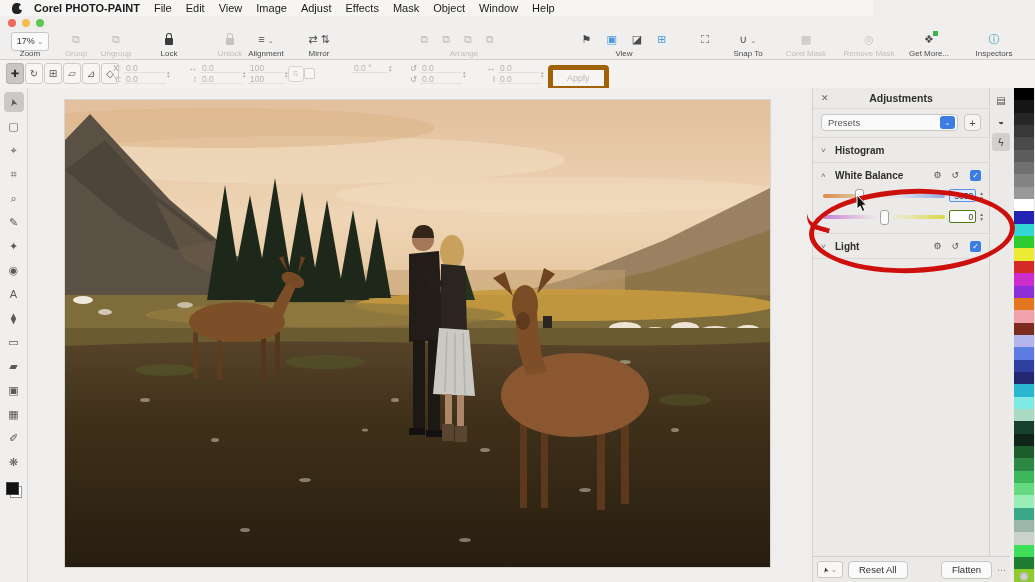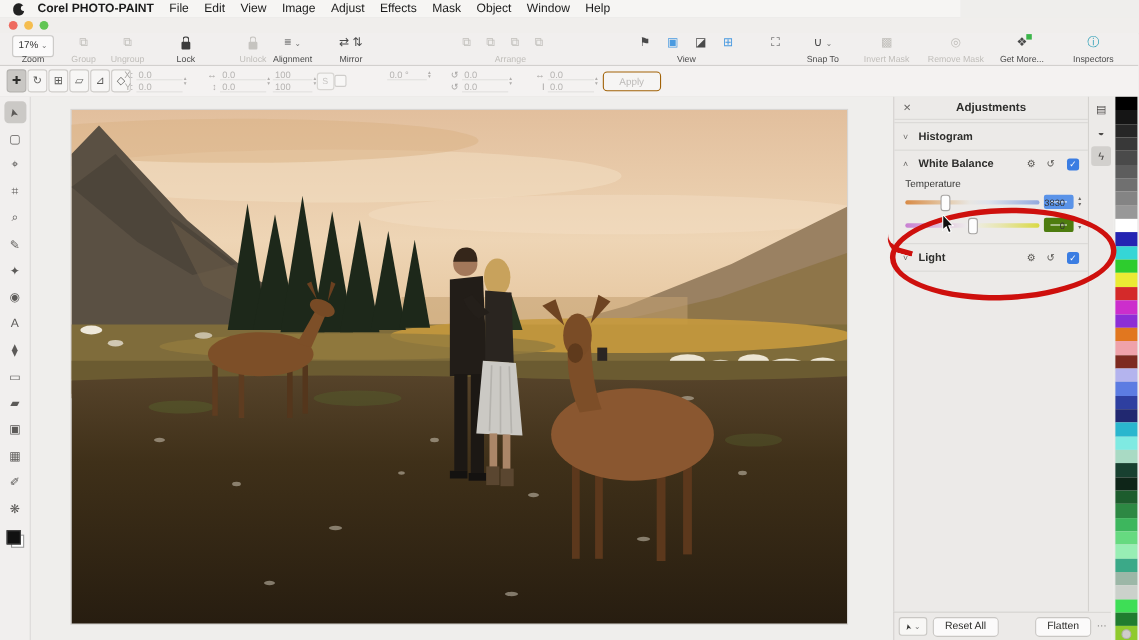--- a/index.html
+++ b/index.html
@@ -46,21 +46,21 @@
            display:flex;align-items:center;justify-content:center;font-size:10px;color:#5a5a58;}
   .modebtn.sel{background:#c9c7c4;border-color:#b4b2af;color:#2e2e2c;}
   .fldcol{display:flex;flex-direction:column;gap:1px;}
   .fldrow{display:flex;align-items:center;gap:3px;height:10px;}
   .fld{width:40px;height:9px;border-bottom:1px solid #e2e0de;color:#b6b4b2;font-size:8.5px;text-align:left;padding-left:2px;}
   .fldlab{color:#a8a6a4;font-size:8.5px;width:9px;text-align:right;}
   .step{display:flex;flex-direction:column;font-size:5px;line-height:4px;color:#b0aeac;margin-left:1px;}
   .sbtn{width:14px;height:14px;border:1px solid #d8d6d3;border-radius:3px;color:#c6c4c2;font-size:8px;
         display:flex;align-items:center;justify-content:center;background:#f6f5f4;}
   .cbx{width:9px;height:9px;border:1px solid #cfcdcb;border-radius:2px;background:#f8f7f6;}
-  .applybtn{border:1px solid #a16207;border-radius:4px;background:#f6f5f4;color:#bcbab8;
+  .applybtn{border:5px solid #a16207;border-radius:4px;background:#f6f5f4;color:#bcbab8;
             font-size:9px;padding:3px 14px;}
   
   .toolbox{position:absolute;left:0;top:88px;width:28px;bottom:0;background:#f1efee;border-right:1px solid #dbd9d7;
            display:flex;flex-direction:column;align-items:center;padding-top:4px;box-sizing:border-box;}
   .tool{width:20px;height:20px;margin-bottom:4px;display:flex;align-items:center;justify-content:center;
         border-radius:4px;color:#5c5a58;font-size:11px;}
   .tool.sel{background:#cbc9c6;}
   .tool .tg{display:inline-block;}
   .tool.rot .tg{transform:rotate(-105deg);font-size:10px;}
   .colorwell{position:relative;width:16px;height:16px;margin-top:6px;}
@@ -90,21 +90,21 @@
   .p-sec-lb{font-weight:bold;font-size:10px;color:#2e2e2c;flex:1;}
   .p-gear,.p-reset{color:#55534f;font-size:9px;margin-left:4px;}
   .p-check{width:11px;height:11px;background:#3b7de2;border-radius:2.5px;color:#fff;font-size:8px;
            display:flex;align-items:center;justify-content:center;margin-left:5px;}
   .slider-label{padding:3px 10px 1px 10px;font-size:9px;color:#3a3a38;}
   .slider-row{display:flex;align-items:center;padding:4px 6px 4px 10px;gap:4px;}
   .track{flex:1;height:4px;border-radius:2px;position:relative;}
   .track.temp{background:linear-gradient(90deg,#d88a45 0%,#e4c9a8 30%,#e8e6e2 48%,#dde2ec 62%,#93a9de 100%);}
   .track.tint{background:linear-gradient(90deg,#c87fd2 0%,#e3cadf 30%,#efefed 48%,#e7e5ac 72%,#d9d943 100%);}
   .handle{position:absolute;top:-5px;width:7px;height:13px;background:#fdfdfd;border:1px solid #a6a4a2;border-radius:3px;}
-  .val{width:27px;height:13px;border:6px solid #4d7c0f;background:#fdfdfd;border-radius:2px;
+  .val{width:27px;height:13px;border:1px solid #4d7c0f;background:#fdfdfd;border-radius:2px;
        font-size:8.5px;color:#333;display:flex;align-items:center;justify-content:flex-end;padding-right:2px;box-sizing:border-box;}
   .val.hl{border-color:#5a93e8;background:#dce9fb;}
   .pstep{display:flex;flex-direction:column;font-size:5.5px;line-height:5px;color:#6a6866;}
   
   .p-footer{position:absolute;left:812px;top:556px;width:198px;height:26px;background:#eceae8;
             border-top:1px solid #d4d2cf;border-left:1px solid #d4d2cf;display:flex;align-items:center;
             padding:0 4px;gap:5px;box-sizing:border-box;}
   .f-mini{width:24px;height:15px;border:1px solid #c9c7c4;border-radius:3px;background:#f8f7f5;
           display:flex;align-items:center;justify-content:center;font-size:7px;color:#3a3a38;gap:2px;}
   .f-btn{height:16px;border:1px solid #c9c7c4;border-radius:4px;background:#fbfafa;color:#2e2e2c;
@@ -202,21 +202,21 @@
   </div>
   <div class="tb" style="left:694px;width:22px;">
     <div class="tb-ic">⛶</div>
   </div>
   <div class="tb" style="left:722px;width:52px;">
     <div class="tb-ic">∪ <span class="chev">⌄</span></div>
     <div class="tb-lb">Snap To</div>
   </div>
   <div class="tb dis" style="left:778px;width:56px;">
     <div class="tb-ic">▩</div>
-    <div class="tb-lb">Invert Mask</div>
+    <div class="tb-lb">Corel Mask</div>
   </div>
   <div class="tb dis" style="left:838px;width:62px;">
     <div class="tb-ic reddot">◎</div>
     <div class="tb-lb">Remove Mask</div>
   </div>
   <div class="tb" style="left:902px;width:54px;">
     <div class="tb-ic"><span class="gm-wrap">❖<span class="gm-badge"></span></span></div>
     <div class="tb-lb">Get More...</div>
   </div>
   <div class="tb" style="left:966px;width:56px;">
@@ -441,34 +441,40 @@
       <rect x="390" y="326" width="12" height="16" fill="#5a4630"></rect>
     </g>
   </svg>
 </div>
 
 <div class="panel">
   <div class="p-head">
     <span class="p-close">✕</span>
     <span class="p-title">Adjustments</span>
   </div>
+  <div class="p-presets">
+    <span class="preset-field">
+      <span class="preset-txt">Presets</span>
+      <span class="preset-chev">⌄</span>
+    </span>
+    <span class="plus-btn">+</span>
+  </div>
   <div class="p-div"></div>
   <div class="p-sec">
     <span class="p-chev">˅</span>
     <span class="p-sec-lb">Histogram</span>
   </div>
   <div class="p-div"></div>
   <div class="p-sec">
     <span class="p-chev">˄</span>
     <span class="p-sec-lb">White Balance</span>
     <span class="p-gear">⚙</span>
     <span class="p-reset">↺</span>
     <span class="p-check">✓</span>
   </div>
-  <div class="slider-label">Temperature</div>
   <div class="slider-row">
     <span class="track temp">
       <span class="handle" style="left:26%;"></span>
     </span>
     <span class="val hl">3830</span>
     <span class="pstep">
         <span>▴</span>
         <span>▾</span>
       </span>
   </div>

